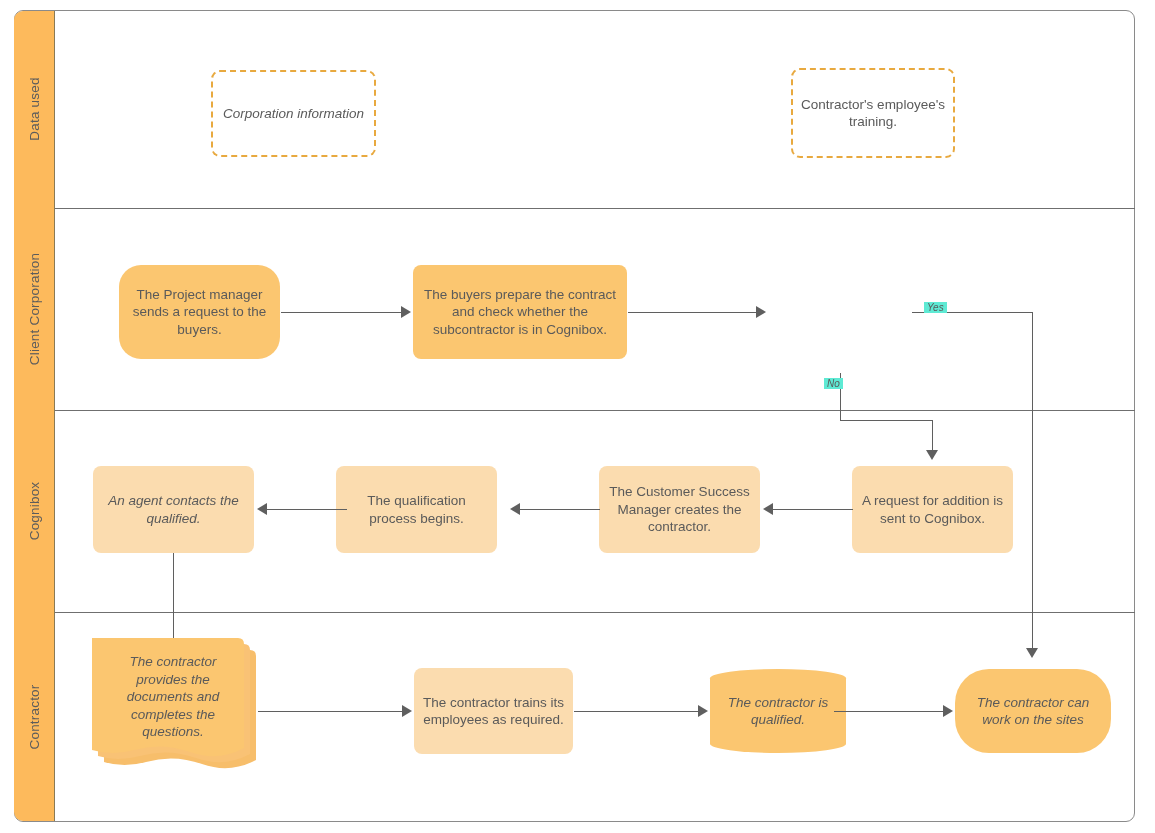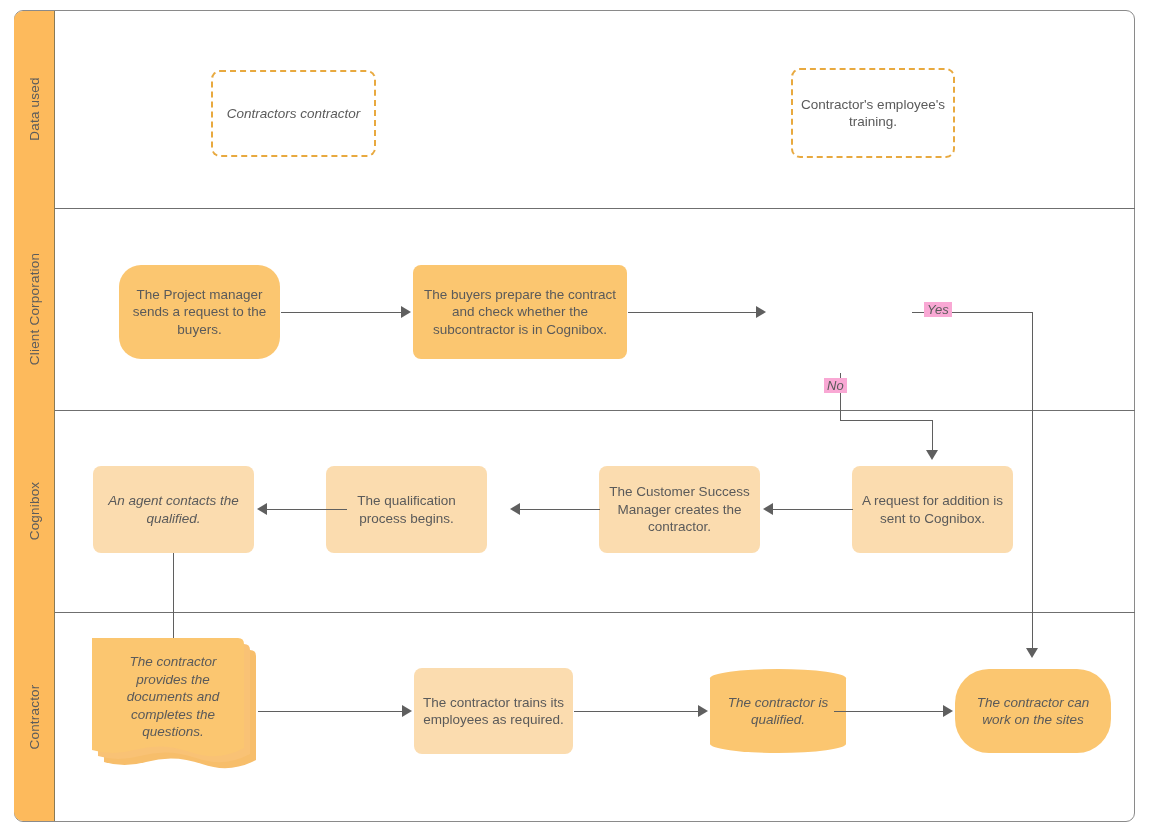--- a/index.html
+++ b/index.html
@@ -55,22 +55,22 @@
        padding:0 16px 26px 14px;box-sizing:border-box;}
 
   
   .conn{position:absolute;background:#5f5f5f;}
   .h{height:1.3px;}
   .v{width:1.3px;}
   .arrow{position:absolute;width:0;height:0;}
   .arrow-r{border-left:10px solid #5f5f5f;border-top:6px solid transparent;border-bottom:6px solid transparent;}
   .arrow-l{border-right:10px solid #5f5f5f;border-top:6px solid transparent;border-bottom:6px solid transparent;}
   .arrow-d{border-top:10px solid #5f5f5f;border-left:6px solid transparent;border-right:6px solid transparent;}
-  .edge-label{position:absolute;font-size:13px;font-style:italic;color:#5a5a5a;
-       background:#f9a8d4;padding:0 3px;white-space:nowrap;}
+  .edge-label{position:absolute;font-size:10px;font-style:italic;color:#5a5a5a;
+       background:#5eead4;padding:0 3px;white-space:nowrap;}
 </style>
 </head>
 <body>
 
 <div id="stage">
 
   <div class="frame"></div>
 
   <div class="lane-sep" style="top:208px;"></div>
   <div class="lane-sep" style="top:410px;"></div>
@@ -83,21 +83,21 @@
     <span>Client Corporation</span>
   </div>
   <div class="lane-head" style="top:410px;height:202px;">
     <span>Cognibox</span>
   </div>
   <div class="lane-head head-bot" style="top:612px;height:209.4px;">
     <span>Contractor</span>
   </div>
 
   <div class="node dashed ital" style="left:211px;top:70px;width:165px;height:87px;">
-    <span>Contractors contractor</span>
+    <span>Corporation information</span>
   </div>
 
   <div class="node dashed" style="left:791px;top:68px;width:164px;height:90px;">
     <span>Contractor's employee's training.</span>
   </div>
 
   <div class="node rect fill-dark" style="left:119px;top:265px;width:161px;height:94px;border-radius:22px;">
     <span>The Project manager sends a request to the buyers.</span>
   </div>
 
@@ -125,21 +125,21 @@
   <div class="edge-label" style="left:824px;top:378px;">No</div>
 
   <div class="node rect fill-light" style="left:852px;top:466px;width:161px;height:87px;">
     <span>A request for addition is sent to Cognibox.</span>
   </div>
 
   <div class="node rect fill-light" style="left:599px;top:466px;width:161px;height:87px;">
     <span>The Customer Success Manager creates the contractor.</span>
   </div>
 
-  <div class="node rect fill-light" style="left:326px;top:466px;width:161px;height:87px;">
+  <div class="node rect fill-light" style="left:336px;top:466px;width:161px;height:87px;">
     <span>The qualification process begins.</span>
   </div>
 
   <div class="node rect fill-light ital" style="left:93px;top:466px;width:161px;height:87px;">
     <span>An agent contacts the qualified.</span>
   </div>
 
   <div class="conn h" style="left:773px;top:508.5px;width:80px;"></div>
   <div class="arrow arrow-l" style="left:763px;top:503px;"></div>
 

